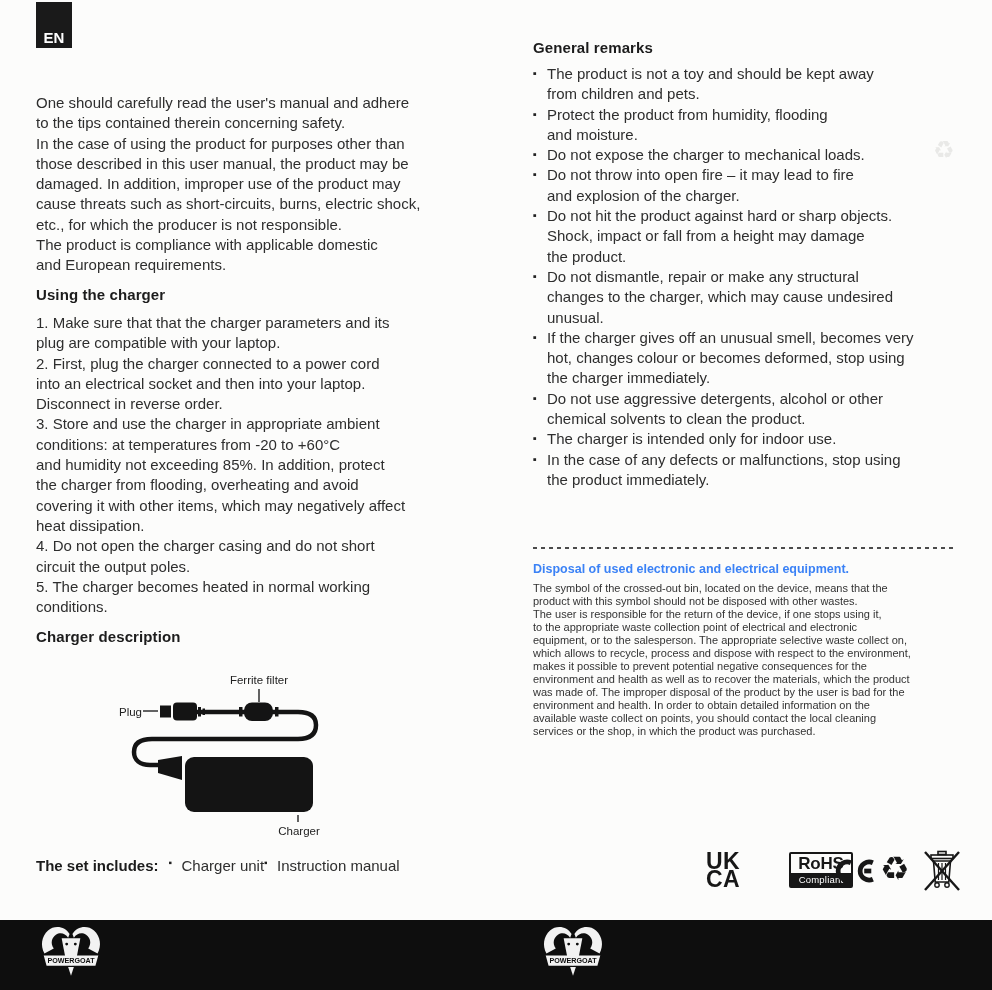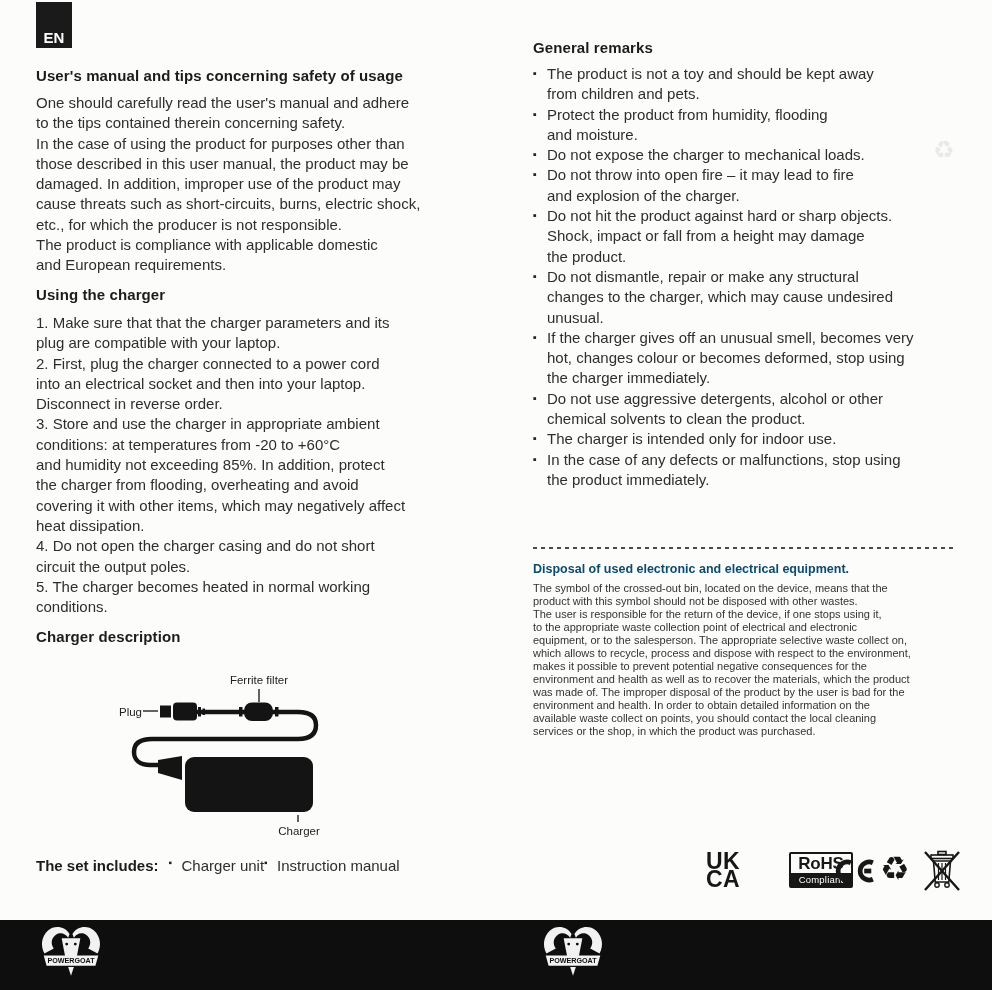--- a/index.html
+++ b/index.html
@@ -11,21 +11,21 @@
   .abs{position:absolute;}
   
   .lang-badge{
     left:36px;top:2px;width:36px;height:46px;background:#1a1a1a;color:#fff;
     display:flex;align-items:center;justify-content:center;
     font-size:15px;font-weight:700;padding-top:24px;box-sizing:border-box;
   }
   
   .h-section{font-size:15px;font-weight:700;color:#1c1c1c;letter-spacing:.1px;}
   .textblock{font-size:15px;line-height:20.3px;white-space:pre-line;color:#2e2e2e;}
-  .smallhead{font-size:12.5px;font-weight:700;color:#0c4a6e;}
+  .smallhead{font-size:12.5px;font-weight:700;color:#3b82f6;}
   .smalltext{font-size:11px;line-height:13px;white-space:pre-line;color:#333;}
   
   .bullets{margin:0;padding:0;list-style:none;}
   .bullets li{
     position:relative;padding-left:14px;font-size:15px;line-height:20.3px;
     white-space:pre-line;color:#2e2e2e;
   }
   .bullets li::before{
     content:"▪";position:absolute;left:0;top:-1px;font-size:11px;color:#222;
   }
@@ -50,21 +50,20 @@
 <body>
 
 <div class="page">
 
   <div class="abs lang-badge">
     <span>EN</span>
   </div>
 
   <div class="abs watermark" style="left:933px;top:136px;">♻</div>
 
-  <div class="abs h-section" style="left:36px;top:67px;width:460px;">User's manual and tips concerning safety of usage</div>
   <div class="abs textblock" style="left:36px;top:93px;width:465px;">One should carefully read the user's manual and adhere
 to the tips contained therein concerning safety.
 In the case of using the product for purposes other than
 those described in this user manual, the product may be
 damaged. In addition, improper use of the product may
 cause threats such as short-circuits, burns, electric shock,
 etc., for which the producer is not responsible.
 The product is compliance with applicable domestic
 and European requirements.</div>
 

